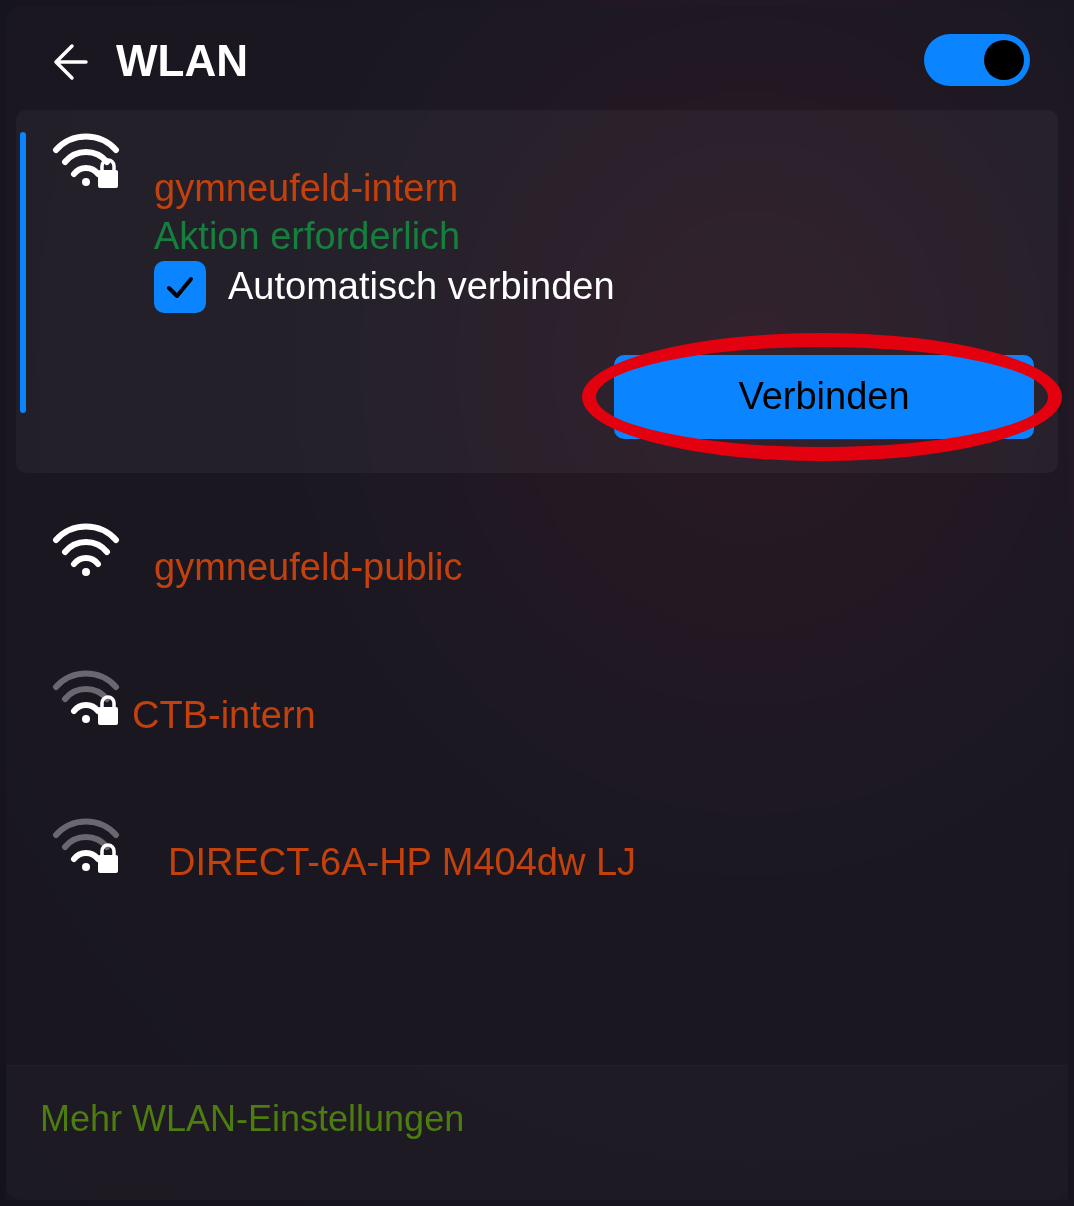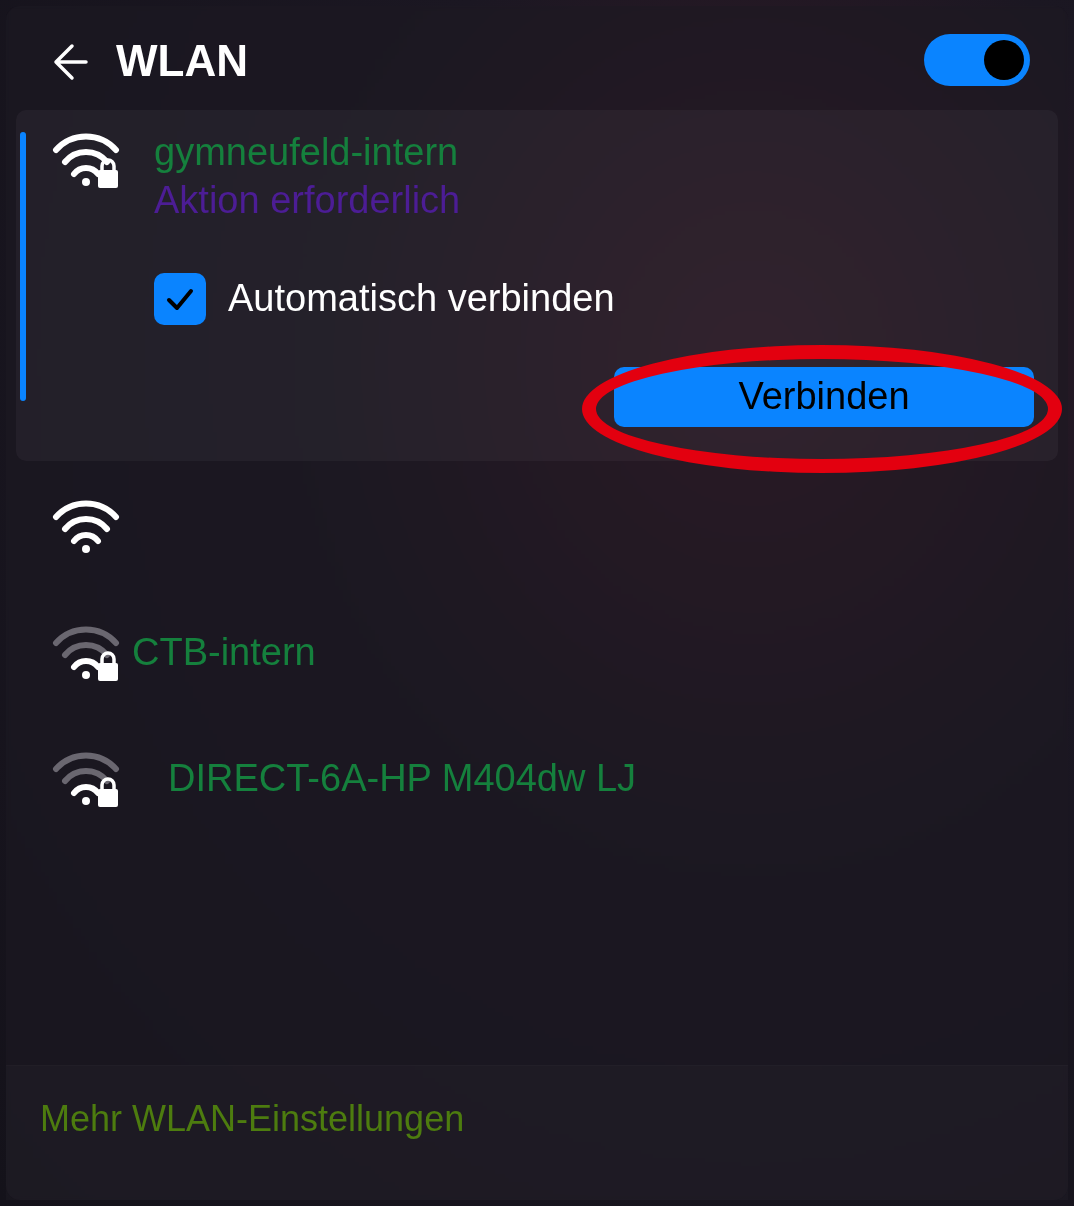--- a/index.html
+++ b/index.html
@@ -80,33 +80,33 @@
   }
   .wifi-icon {
     width: 68px; height: 60px;
     flex-shrink: 0;
     position: relative;
   }
   .labels { flex: 1; }
   .ssid {
     font-size: 38px;
     font-weight: 400;
+    color: #c2410c;
+    line-height: 1.2;
+    margin-top: 36px;
+  }
+  .status {
+    font-size: 38px;
     color: #15803d;
-    line-height: 1.2;
-  }
-  .status {
-    font-size: 38px;
-    color: #4c1d95;
     line-height: 1.3;
   }
   .auto-row {
     display: flex;
     align-items: center;
     gap: 22px;
-    margin-top: 48px;
     margin-left: 102px;
   }
   .checkbox {
     width: 52px; height: 52px;
     background: #0a84ff;
     border-radius: 10px;
     display: flex; align-items: center; justify-content: center;
     cursor: pointer;
   }
   .auto-label {
@@ -114,21 +114,21 @@
     color: #fff;
   }
   .connect-row {
     display: flex;
     justify-content: flex-end;
     margin-top: 42px;
     position: relative;
   }
   .connect-btn {
     width: 420px;
-    height: 60px;
+    height: 84px;
     background: #0a84ff;
     border: none;
     border-radius: 10px;
     font-size: 38px;
     color: #000;
     cursor: pointer;
     position: relative;
     z-index: 2;
   }
   .highlight-ellipse {
@@ -207,20 +207,23 @@
     <div class="network simple">
       <div class="row" style="align-items:center;">
         <div class="wifi-icon">
           <svg width="68" height="60" viewBox="0 0 68 60">
             <path d="M4 20 A40 40 0 0 1 64 20" stroke="#fff" stroke-width="6" fill="none" stroke-linecap="round"></path>
             <path d="M13 32 A27 27 0 0 1 55 32" stroke="#fff" stroke-width="6" fill="none" stroke-linecap="round"></path>
             <path d="M22 44 A15 15 0 0 1 46 44" stroke="#fff" stroke-width="6" fill="none" stroke-linecap="round"></path>
             <circle cx="34" cy="52" r="4" fill="#fff"></circle>
           </svg>
         </div>
+        <div class="labels">
+          <div class="ssid">gymneufeld-public</div>
+        </div>
       </div>
     </div>
 
     <div class="network simple">
       <div class="row" style="align-items:center;gap:12px;">
         <div class="wifi-icon">
           <svg width="68" height="60" viewBox="0 0 68 60">
             <path d="M4 20 A40 40 0 0 1 64 20" stroke="#6a6770" stroke-width="6" fill="none" stroke-linecap="round"></path>
             <path d="M13 32 A27 27 0 0 1 55 32" stroke="#6a6770" stroke-width="6" fill="none" stroke-linecap="round"></path>
             <path d="M22 44 A15 15 0 0 1 46 44" stroke="#fff" stroke-width="6" fill="none" stroke-linecap="round"></path>

